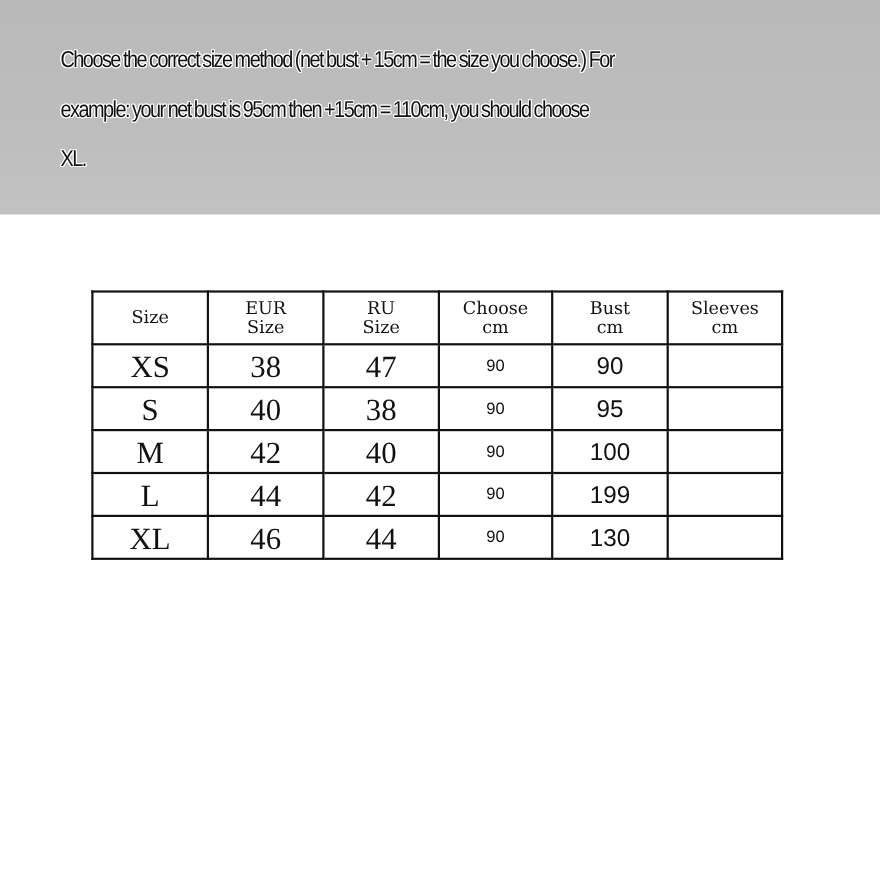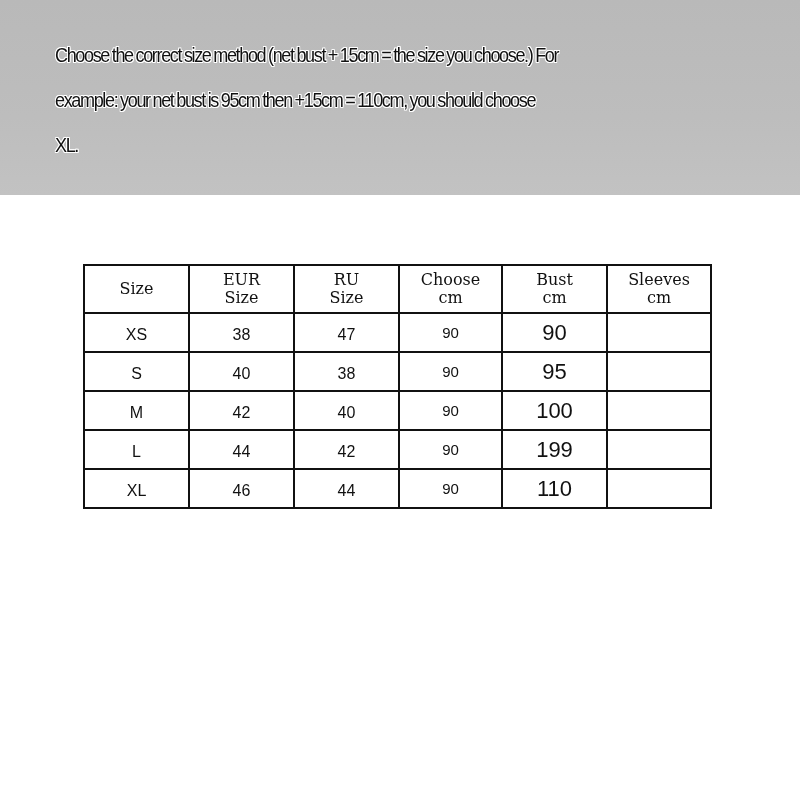--- a/index.html
+++ b/index.html
@@ -61,22 +61,22 @@
       font-weight: normal;
       font-size: 16px;
       line-height: 18px;
       margin-top: 48px;
     }
     .size-table th .hline { display: block; }
     .size-table td {
       height: 33px;
     }
     .serif-cell {
-      font-family: Liberation Sans, sans-serif;
-      font-size: 16px;
+      font-family: Liberation Serif, serif;
+      font-size: 28px;
       padding-top: 4px !important;
     }
     .len-cell {
       font-family: "Liberation Sans", sans-serif;
       font-size: 15px;
     }
     .bust-cell {
       font-family: "Liberation Sans", sans-serif;
       font-size: 22px;
     }
@@ -165,17 +165,17 @@
       <td class="serif-cell">42</td>
       <td class="len-cell">90</td>
       <td class="bust-cell">199</td>
       <td></td>
     </tr>
     <tr>
       <td class="serif-cell">XL</td>
       <td class="serif-cell">46</td>
       <td class="serif-cell">44</td>
       <td class="len-cell">90</td>
-      <td class="bust-cell">110</td>
+      <td class="bust-cell">130</td>
       <td></td>
     </tr>
   </tbody>
 </table>
 
 </body></html>

